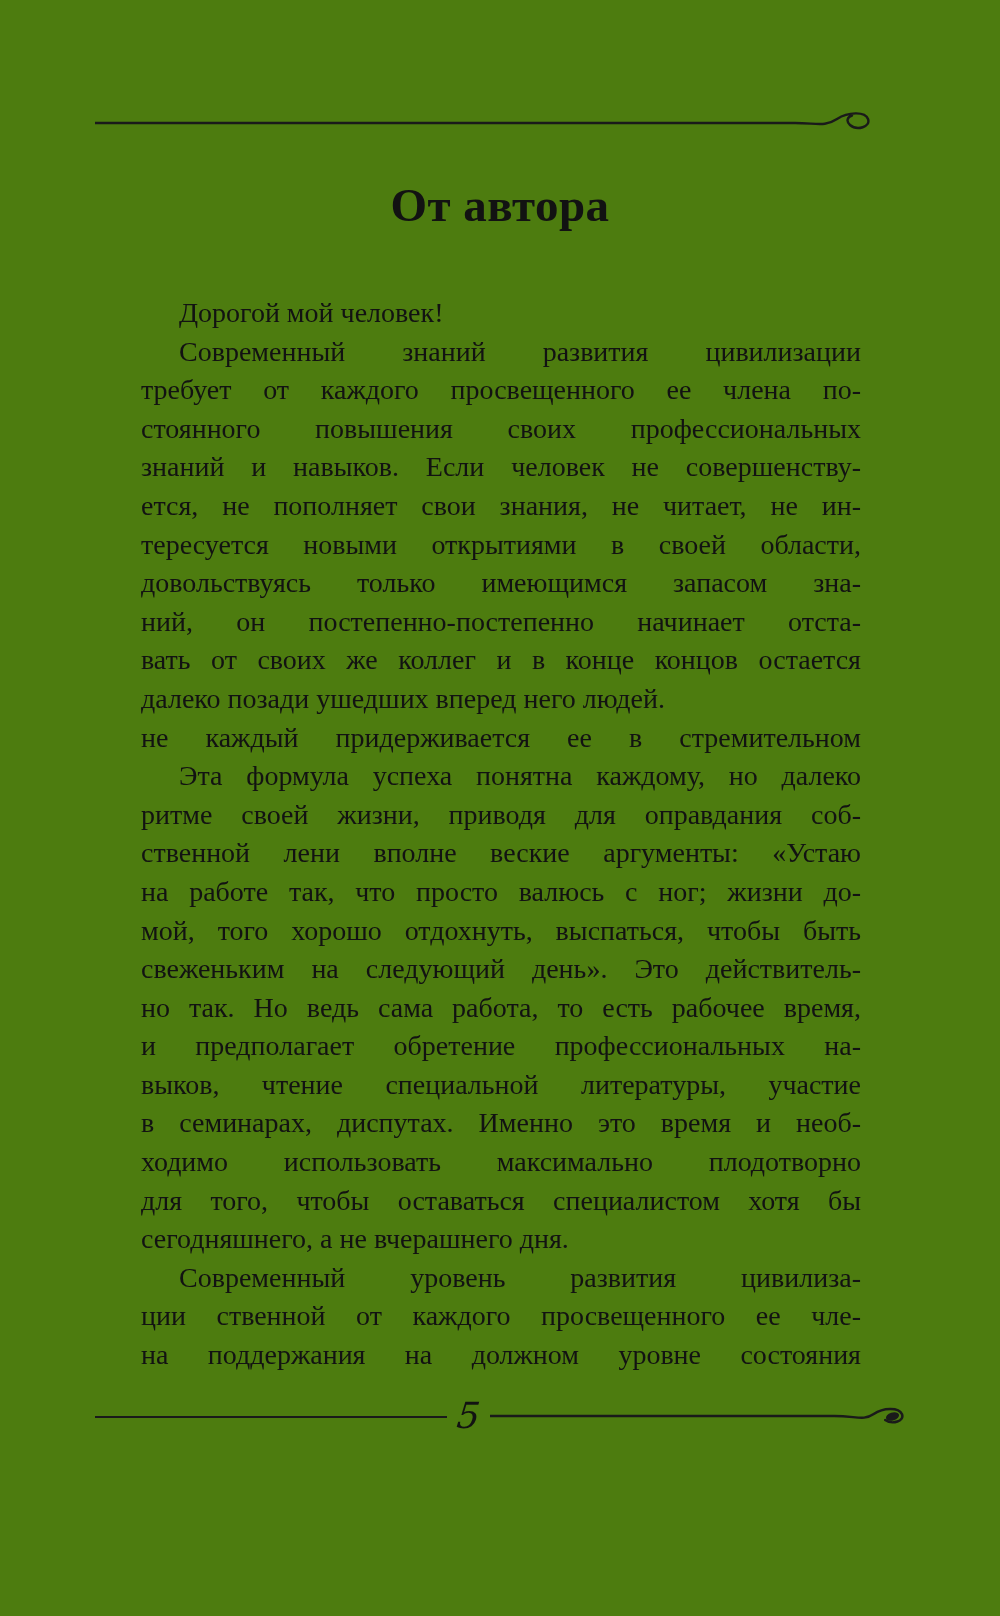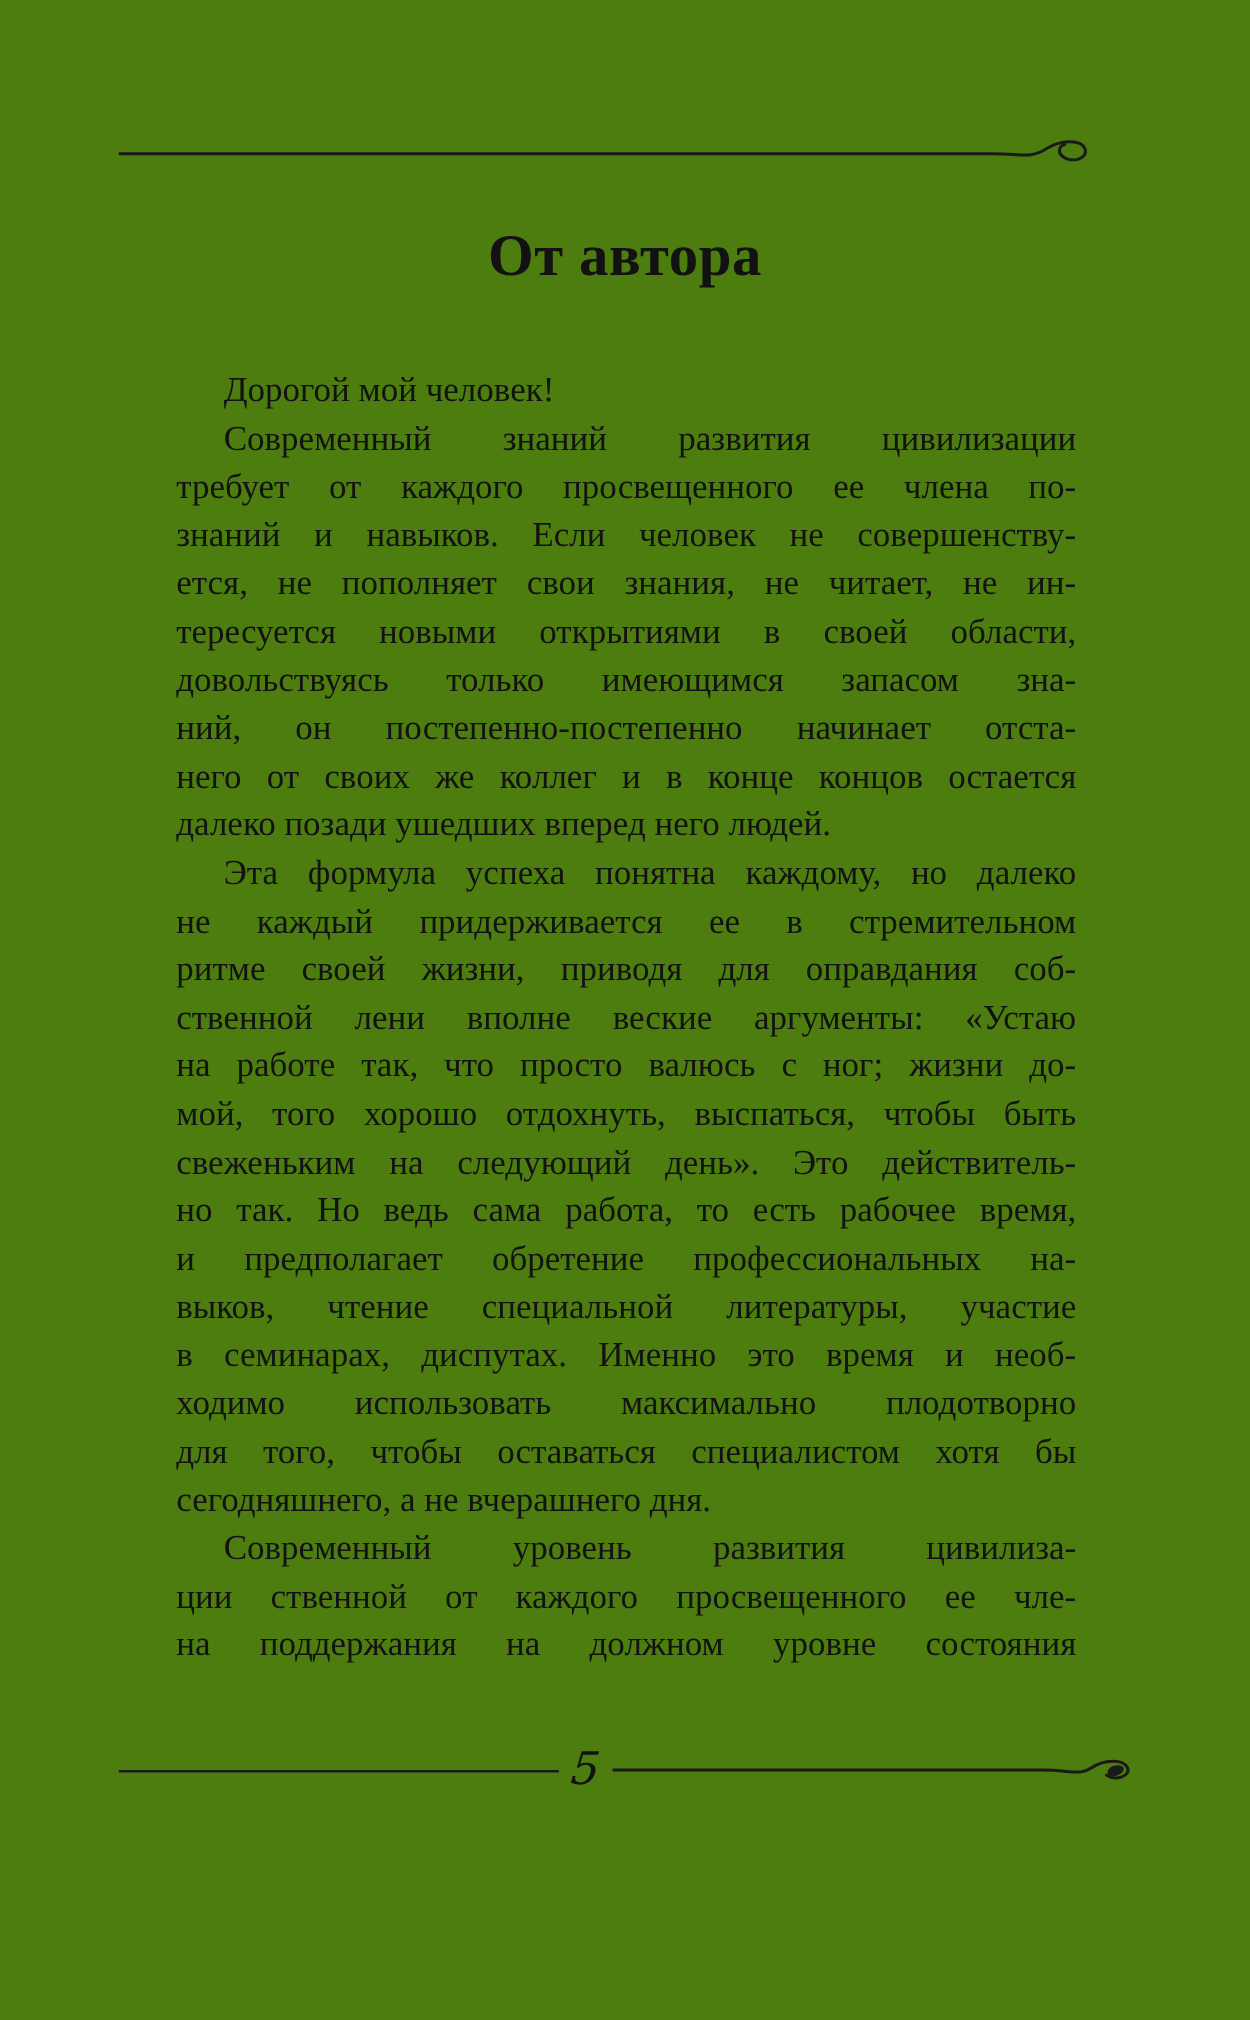--- a/index.html
+++ b/index.html
@@ -108,31 +108,32 @@
 
   <h1 class="title">От автора</h1>
 
   <div class="body-text">
       <div class="para">
         <div class="line first">Дорогой мой человек!</div>
       </div>
       <div class="para">
         <div class="line first just">Современный знаний развития цивилизации</div>
         <div class="line just">требует от каждого просвещенного ее члена по-</div>
+        <div class="line just">стоянного повышения своих профессиональных</div>
         <div class="line just">знаний и навыков. Если человек не совершенству-</div>
         <div class="line just">ется, не пополняет свои знания, не читает, не ин-</div>
         <div class="line just">тересуется новыми открытиями в своей области,</div>
         <div class="line just">довольствуясь только имеющимся запасом зна-</div>
         <div class="line just">ний, он постепенно-постепенно начинает отста-</div>
-        <div class="line just">него от своих же коллег и в конце концов остается</div>
+        <div class="line just">вать от своих же коллег и в конце концов остается</div>
         <div class="line">далеко позади ушедших вперед него людей.</div>
       </div>
       <div class="para">
+        <div class="line just">не каждый придерживается ее в стремительном</div>
         <div class="line first just">Эта формула успеха понятна каждому, но далеко</div>
-        <div class="line just">не каждый придерживается ее в стремительном</div>
         <div class="line just">ритме своей жизни, приводя для оправдания соб-</div>
         <div class="line just">ственной лени вполне веские аргументы: «Устаю</div>
         <div class="line just">на работе так, что просто валюсь с ног; жизни до-</div>
         <div class="line just">мой, того хорошо отдохнуть, выспаться, чтобы быть</div>
         <div class="line just">свеженьким на следующий день». Это действитель-</div>
         <div class="line just">но так. Но ведь сама работа, то есть рабочее время,</div>
         <div class="line just">и предполагает обретение профессиональных на-</div>
         <div class="line just">выков, чтение специальной литературы, участие</div>
         <div class="line just">в семинарах, диспутах. Именно это время и необ-</div>
         <div class="line just">ходимо использовать максимально плодотворно</div>

